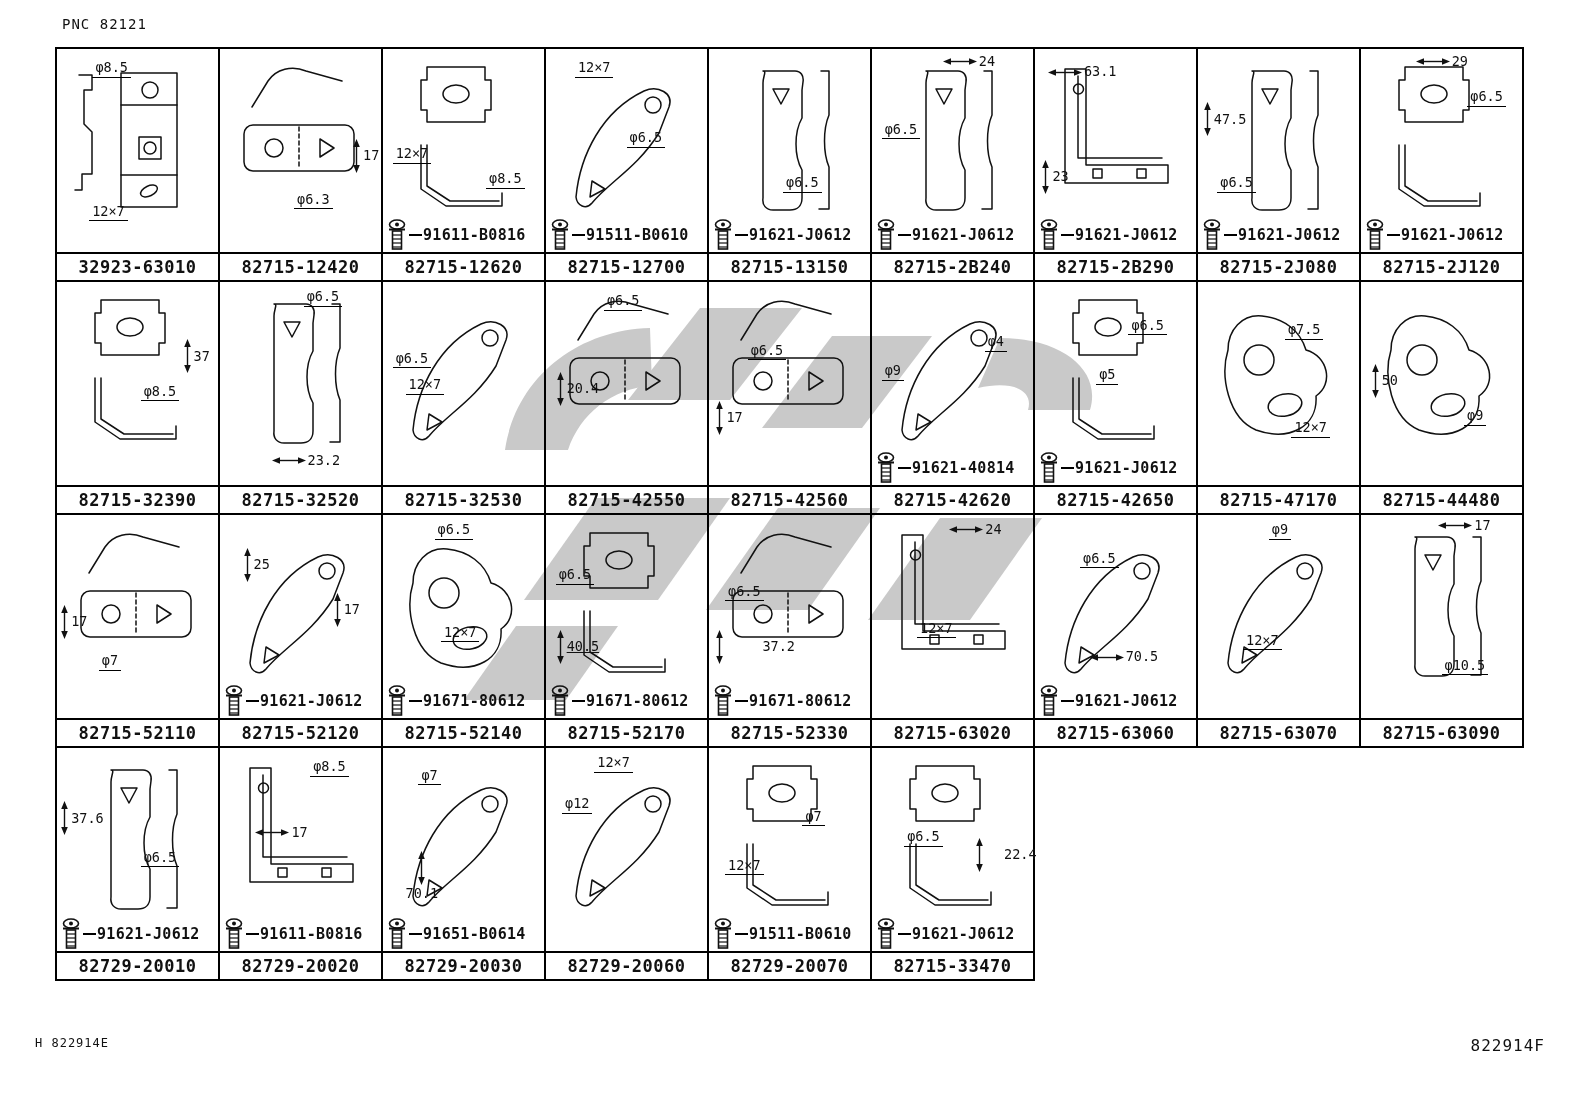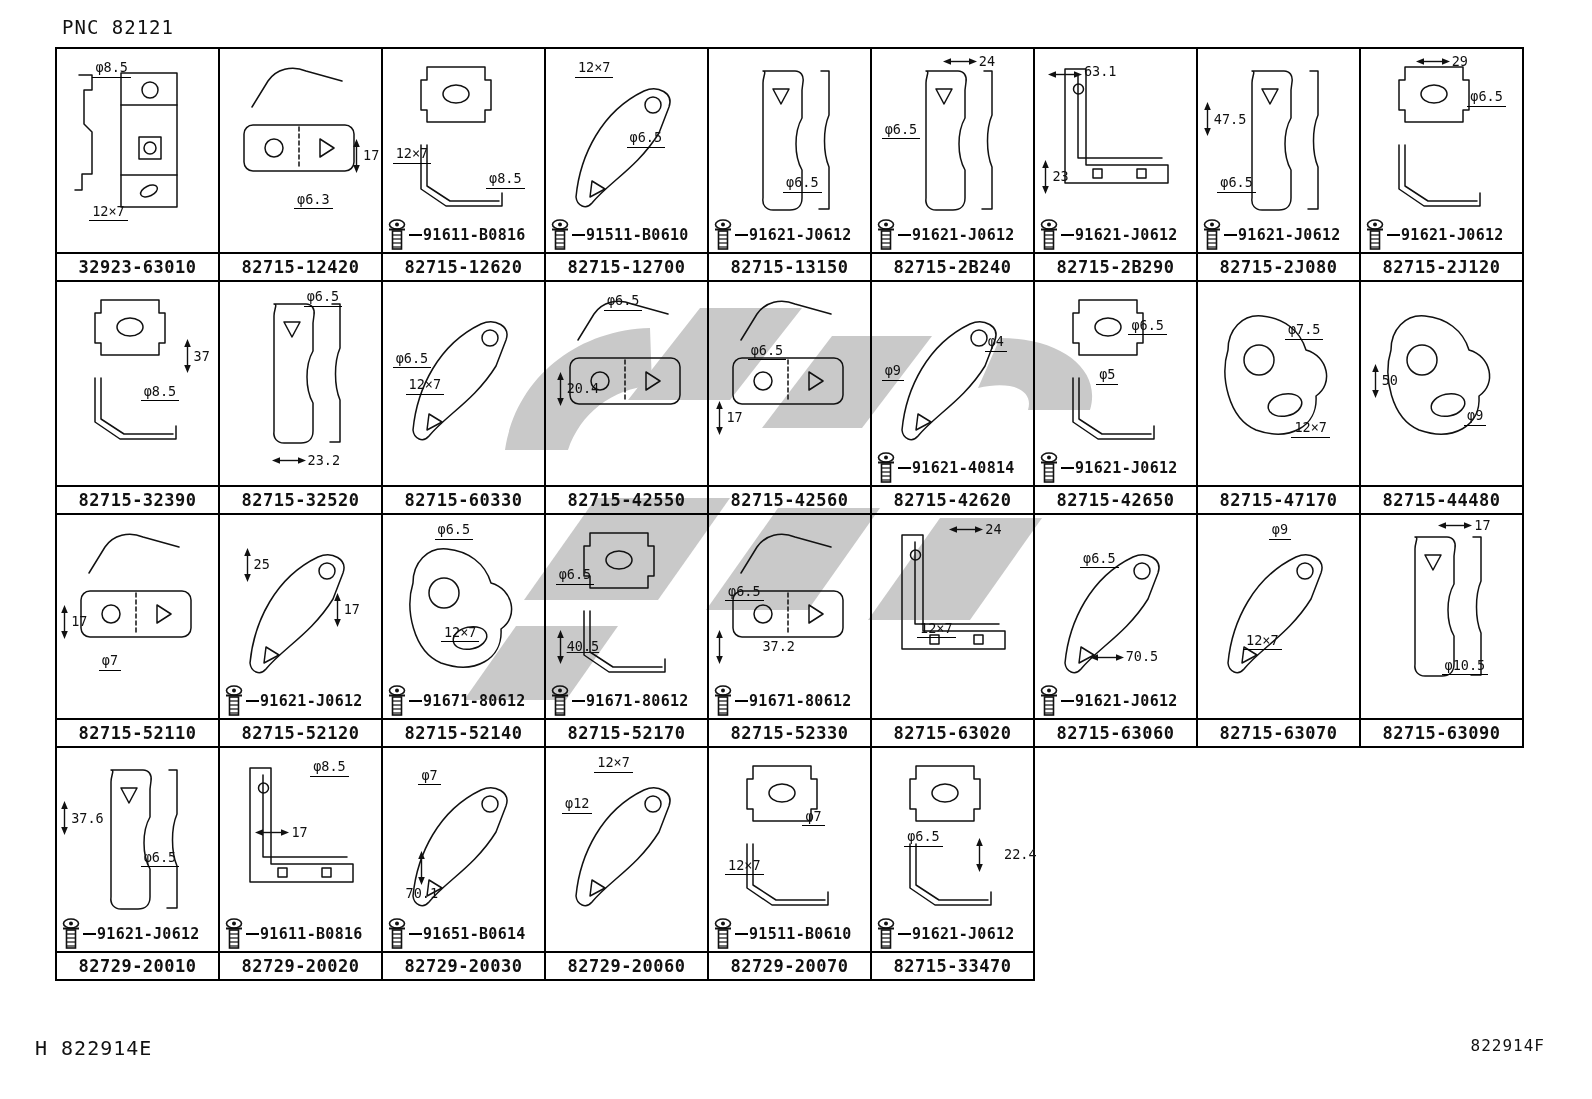--- a/index.html
+++ b/index.html
@@ -1,35 +1,35 @@
 <!DOCTYPE html>
 <html><head>
 <meta charset="utf-8">
 <style>
   html,body{margin:0;padding:0;background:#ffffff;}
   #root{position:relative;width:1592px;height:1099px;background:#fff;overflow:hidden;
         font-family:"DejaVu Sans Mono","Liberation Mono",monospace;color:#111;}
-  .pnc{position:absolute;left:62px;top:16px;font-size:19px;letter-spacing:1px;}
+  .pnc{position:absolute;left:62px;top:16px;font-size:14px;letter-spacing:1px;}
   .wm{position:absolute;left:400px;top:268px;z-index:1;}
   .grid{position:absolute;left:55px;top:47px;z-index:2;}
   .row{display:flex;}
   .cell{width:165px;height:235px;border:2px solid #000;margin-right:-2px;margin-bottom:-2px;
         box-sizing:border-box;position:relative;background:transparent;}
   .draw{position:absolute;left:0;top:0;right:0;height:205px;}
   .sketch{position:absolute;left:0;top:0;width:161px;height:205px;}
   .dim{position:absolute;font-size:13.5px;line-height:1;white-space:nowrap;display:flex;
        align-items:center;gap:2px;background:transparent;z-index:4;}
   .dim.u{border-bottom:1.5px solid #000;padding:0 3px 2px 3px;}
   .pn{position:absolute;left:0;right:0;bottom:0;height:26px;border-top:2px solid #000;
       display:flex;align-items:center;justify-content:center;font-weight:bold;
       font-size:17px;letter-spacing:0.5px;z-index:3;}
   .bolt{position:absolute;left:3px;bottom:3px;display:flex;align-items:center;
         font-weight:bold;font-size:15px;letter-spacing:0.3px;z-index:4;background:transparent;}
   .bolt .ln{width:13px;height:0;border-top:2px solid #000;margin:0 1px 0 1px;}
-  .footL{position:absolute;left:35px;top:1036px;font-size:20px;letter-spacing:1px;}
+  .footL{position:absolute;left:35px;top:1036px;font-size:12px;letter-spacing:1px;}
   .footR{position:absolute;right:47px;top:1036px;font-size:16px;letter-spacing:1px;}
 </style>
 </head>
 <body>
 
 <div id="root">
   <div class="pnc">PNC 82121</div>
 
   <svg class="wm" width="780" height="460" viewBox="0 0 780 460" style="color: rgb(201, 201, 201);">
     <g fill="currentColor" stroke="none">
@@ -229,21 +229,21 @@
           <div class="draw">
             <div class="sketch"><svg width="161" height="205" viewBox="0 0 161 205">
                 <g fill="none" stroke="#111111" stroke-width="1.5" stroke-linejoin="round" stroke-linecap="round">
                   <path d="M36,20 h15 v96 h82 v18 h-103 v-114 z"></path>
                   <path d="M43,27 v82 h84"></path>
                   <rect x="58" y="120" width="9" height="9"></rect>
                   <rect x="102" y="120" width="9" height="9"></rect>
                   <circle cx="43.5" cy="40" r="5"></circle>
                 </g>
               </svg></div>
-            <span class="dim" style="left: 8%; top: 8%; align-items: flex-end;">
+            <span class="dim" style="left: 8%; top: 8%;">
               <svg width="34" height="9" viewBox="0 0 34 9">
                 <line x1="4" y1="4.5" x2="30" y2="4.5" stroke="#111111" stroke-width="1.4"></line>
                 <path d="M0,4.5 L8,1.2 L8,7.8 Z" fill="#111111"></path>
                 <path d="M34,4.5 L26,1.2 L26,7.8 Z" fill="#111111"></path>
               </svg>
               <span>63.1</span>
             </span>
             <span class="dim" style="left: 4%; top: 54%;">
               <svg width="9" height="34" viewBox="0 0 9 34">
                 <line x1="4.5" y1="4" x2="4.5" y2="30" stroke="#111111" stroke-width="1.4"></line>
@@ -402,21 +402,21 @@
                   <path d="M46,132 l13,8 -15,8 z"></path>
                 </g>
               </svg></div>
             <span class="dim u" style="left: 6%; top: 34%;">
               <span>φ6.5</span>
             </span>
             <span class="dim u" style="left: 14%; top: 47%;">
               <span>12×7</span>
             </span>
           </div>
-          <div class="pn">82715-60330</div>
+          <div class="pn">82715-32530</div>
         </div>
         <div class="cell">
           <div class="draw">
             <div class="sketch"><svg width="161" height="205" viewBox="0 0 161 205">
                 <g fill="none" stroke="#111111" stroke-width="1.5" stroke-linejoin="round" stroke-linecap="round">
                   <path d="M32,58 L48,32 C56,20 72,16 86,22 L122,32"></path>
                   <rect x="24" y="76" width="110" height="46" rx="9"></rect>
                   <circle cx="54" cy="99" r="9"></circle>
                   <path d="M100,90 l14,9 -14,9 z"></path>
                   <line x1="79" y1="78" x2="79" y2="120" stroke-dasharray="4 3"></line>

